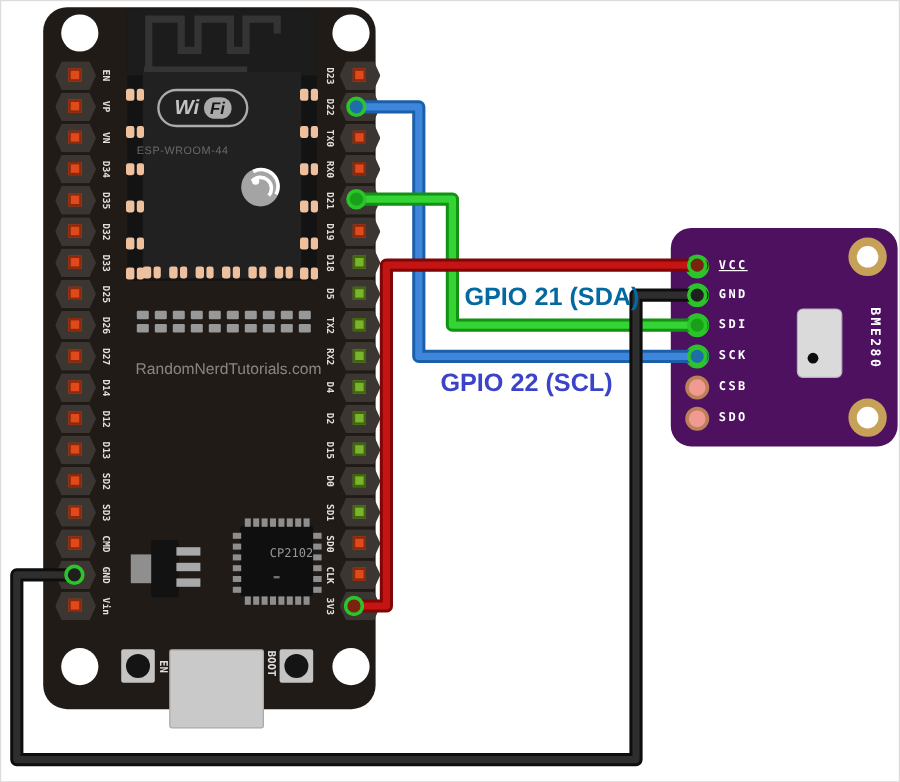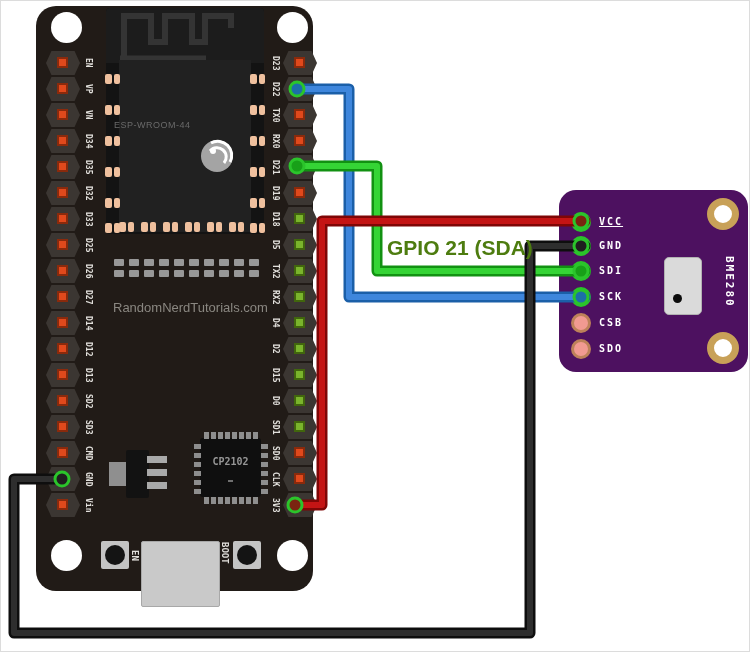--- a/index.html
+++ b/index.html
@@ -20,22 +20,22 @@
   .wifi .fi{font-weight:bold;font-style:italic;font-size:14px;color:#161616;background:#ababab;border-radius:9px;padding:1px 5px;}
   .esp-name{position:absolute;left:8px;top:112px;font-size:9px;color:#6a6a6a;letter-spacing:.5px;}
   .pad-pair{position:absolute;width:15px;height:10px;display:flex;gap:2px;}
   .pad-pair div{flex:1;background:#efc09e;border-radius:2px;}
   .dash{position:absolute;width:10px;height:7px;background:#989898;border-radius:1px;}
   .watermark{position:absolute;left:77px;top:294px;font-size:13px;color:#8a8781;}
   .reg-tab{position:absolute;left:73px;top:456px;width:19px;height:24px;background:#8f8f8f;}
   .reg-body{position:absolute;left:90px;top:444px;width:23px;height:48px;background:#121212;border-radius:2px;}
   .reg-leg{position:absolute;left:111px;width:20px;height:7px;background:#a9a9a9;}
   .cp-body{position:absolute;left:164px;top:432px;width:61px;height:59px;background:#0f0f0f;border-radius:3px;}
-  .cp-label{position:absolute;left:0;top:18px;width:100%;text-align:center;font-size:10px;color:#969696;
-            font-family:"DejaVu Sans Mono",monospace;font-weight:bold;}
+  .cp-label{position:absolute;left:0;top:18px;width:100%;text-align:right;font-size:10px;color:#969696;
+            font-family:"DejaVu Sans Mono",monospace;}
   .cp-dash{position:absolute;left:28px;top:42px;width:5px;height:2px;background:#707070;}
   .chip-pin{position:absolute;background:#8e8e8e;}
   .btn-pad{position:absolute;width:28px;height:28px;background:#c4c4c4;border-radius:2px;}
   .btn-dot{position:absolute;width:20px;height:20px;border-radius:50%;background:#141414;}
   .vlabel{display:flex;align-items:center;justify-content:center;writing-mode:vertical-rl;
           font-family:"DejaVu Sans Mono",monospace;font-weight:bold;color:#e2e0dc;white-space:nowrap;}
   .btn-label{position:absolute;font-size:9px;height:30px;width:12px;}
   .usb{position:absolute;left:105px;top:535px;width:77px;height:64px;background:#c9c9c9;border:1px solid #a8a8a8;border-radius:2px;}
   .pin-cell{position:absolute;width:34px;height:24px;background:#3b3632;
             clip-path:polygon(0% 50%,16% 0%,84% 0%,100% 50%,84% 100%,16% 100%);}
@@ -69,20 +69,24 @@
     <div class="hole" style="left:241px;top:534px;"></div>
 
     <div class="module">
       <div class="antenna-zone">
         <svg width="158" height="55" viewBox="0 0 158 55">
           <path d="M18,50 L18,8 L45,8 L45,34 L59,34 L59,8 L86,8 L86,34 L99,34 L99,8 L125,8 L125,20" fill="none" stroke="#343434" stroke-width="6"></path>
           <path d="M18,50 L18,54 M14,50 L100,50" fill="none" stroke="#343434" stroke-width="5"></path>
         </svg>
       </div>
       <div class="mod-panel"></div>
+      <div class="wifi">
+        <span class="wi">Wi</span>
+        <span class="fi">Fi</span>
+      </div>
       <div class="esp-name">ESP-WROOM-44</div>
       <svg class="abs" style="left:94px;top:131px;" width="34" height="34" viewBox="0 0 34 34">
         <circle cx="17" cy="17" r="16" fill="#a4a4a4"></circle>
         <path d="M30,23 A14,14 0 0,0 11,4" fill="none" stroke="#ffffff" stroke-width="3"></path>
         <path d="M24,24 A9,9 0 0,0 10,12" fill="none" stroke="#ffffff" stroke-width="3"></path>
         <circle cx="13" cy="12" r="3" fill="#ffffff"></circle>
       </svg>
       <div id="mod-pads">
           <div class="pad-pair" style="left: -1px; top: 66px;">
             <div></div>
@@ -409,14 +413,15 @@
       <circle cx="296" cy="88" r="7" fill="#1c6fa8" stroke="#2bc42b" stroke-width="3"></circle>
       <circle cx="580" cy="296" r="7" fill="#1c6fa8" stroke="#2bc42b" stroke-width="3"></circle>
       <circle cx="296" cy="165" r="7" fill="#18a018" stroke="#2bc42b" stroke-width="3"></circle>
       <circle cx="580" cy="270" r="7" fill="#18a018" stroke="#2bc42b" stroke-width="3"></circle>
       <circle cx="294" cy="504" r="7" fill="#7a2410" stroke="#2bc42b" stroke-width="3"></circle>
       <circle cx="580" cy="220" r="7" fill="#7a2410" stroke="#2bc42b" stroke-width="3"></circle>
       <circle cx="61" cy="478" r="7" fill="#1f1f1f" stroke="#2bc42b" stroke-width="3"></circle>
       <circle cx="580" cy="245" r="7" fill="#1f1f1f" stroke="#2bc42b" stroke-width="3"></circle>
     </svg>
 
-  <div class="gpio-label" style="left: 386px; top: 235px; color: #4d7c0f;" id="lbl-sda">GPIO 21 (SDA)</div>
+  <div class="gpio-label" style="left: 386px; top: 235px; color: #0369a1;" id="lbl-sda">GPIO 21 (SDA)</div>
+  <div class="gpio-label" style="left: 366px; top: 307px; color: rgb(59, 68, 200);" id="lbl-scl">GPIO 22 (SCL)</div>
 </div>
 
 </body></html>

